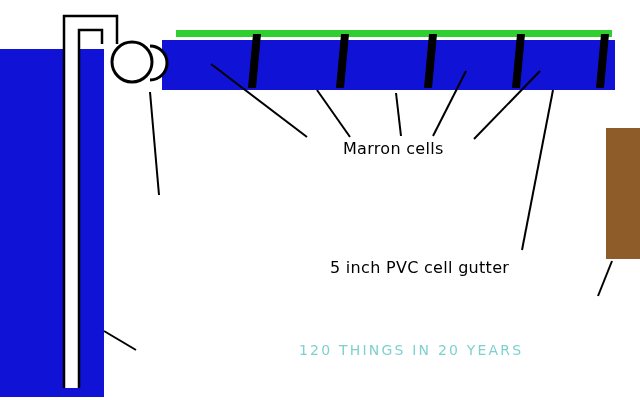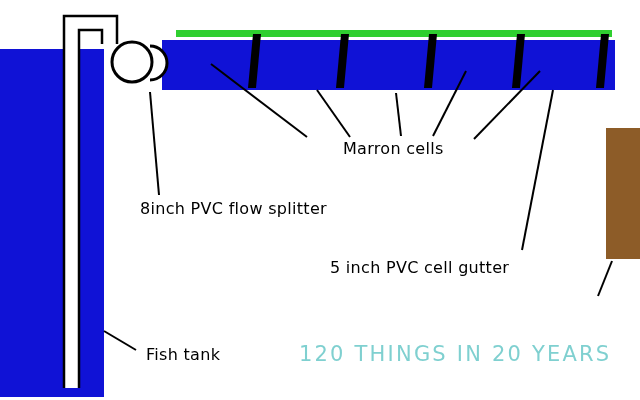--- a/index.html
+++ b/index.html
@@ -20,21 +20,21 @@
   }
   .lbl-marron{left:343px;top:139px;}
   .lbl-splitter{left:140px;top:199px;}
   .lbl-gutter{left:330px;top:258px;}
   .lbl-growbed{left:527px;top:297px;}
   .lbl-fishtank{left:146px;top:345px;}
   .watermark{
     position:absolute;
     left:299px;top:342px;
     color:#7fd0d0;
-    font-size:21px;
+    font-size:14px;
     letter-spacing:2.2px;
     white-space:nowrap;
   }
 </style>
 </head>
 <body>
 
 <div class="canvas">
 
   <svg width="640" height="400" viewBox="0 0 640 400">
@@ -70,22 +70,20 @@
     <line x1="466" y1="71" x2="433" y2="136" stroke="#000" stroke-width="2"></line>
     <line x1="540" y1="71" x2="474" y2="139" stroke="#000" stroke-width="2"></line>
     <line x1="553" y1="90" x2="522" y2="250" stroke="#000" stroke-width="2"></line>
     <line x1="150" y1="92" x2="159" y2="195" stroke="#000" stroke-width="2"></line>
     <line x1="104" y1="331" x2="136" y2="350" stroke="#000" stroke-width="2"></line>
     <line x1="612" y1="261" x2="598" y2="296" stroke="#000" stroke-width="2"></line>
   </svg>
 
   <div class="lbl lbl-marron">Marron cells</div>
 
-  <div class="lbl lbl-splitter">8inch PVC flow splitter</div>
 
   <div class="lbl lbl-gutter">5 inch PVC cell gutter</div>
 
 
-  <div class="lbl lbl-fishtank">Fish tank</div>
 
   <div class="watermark">120 THINGS IN 20 YEARS</div>
 
 </div>
 
 </body></html>

